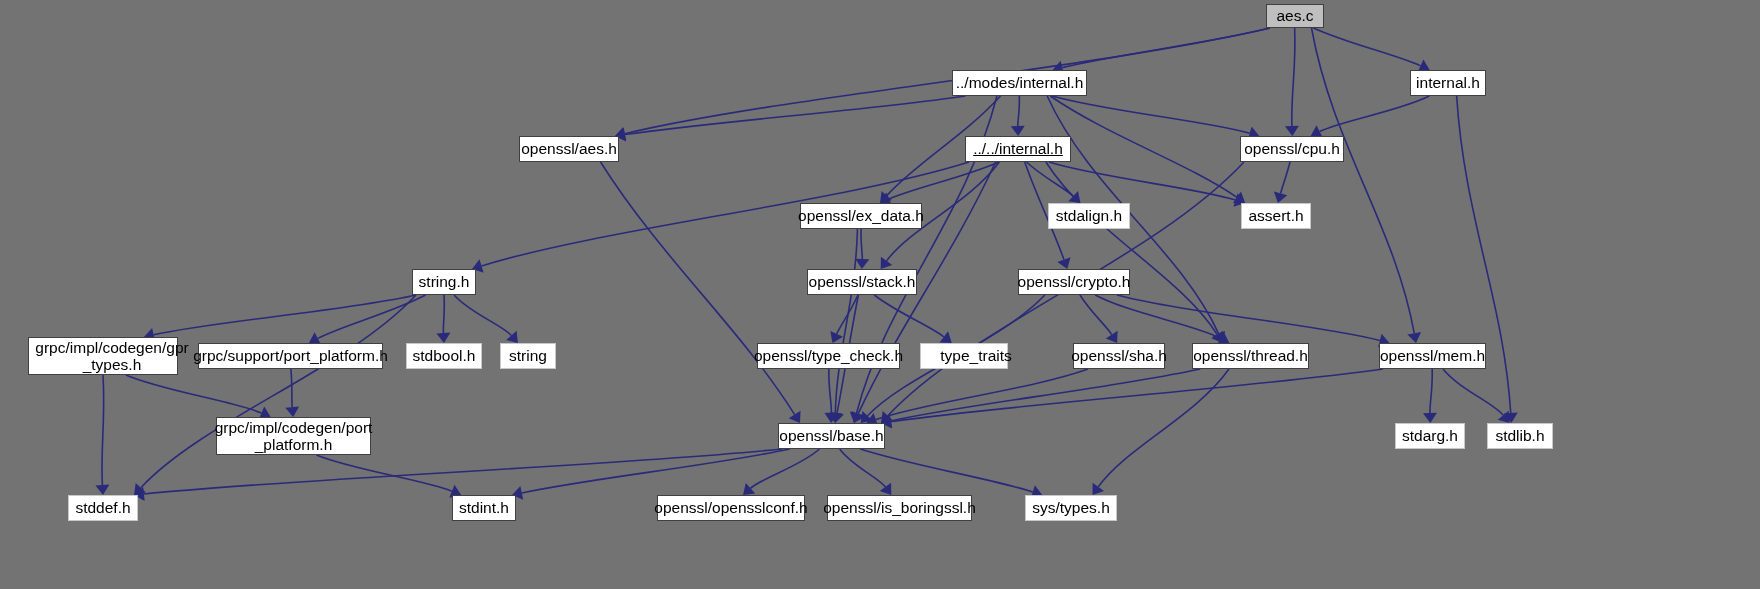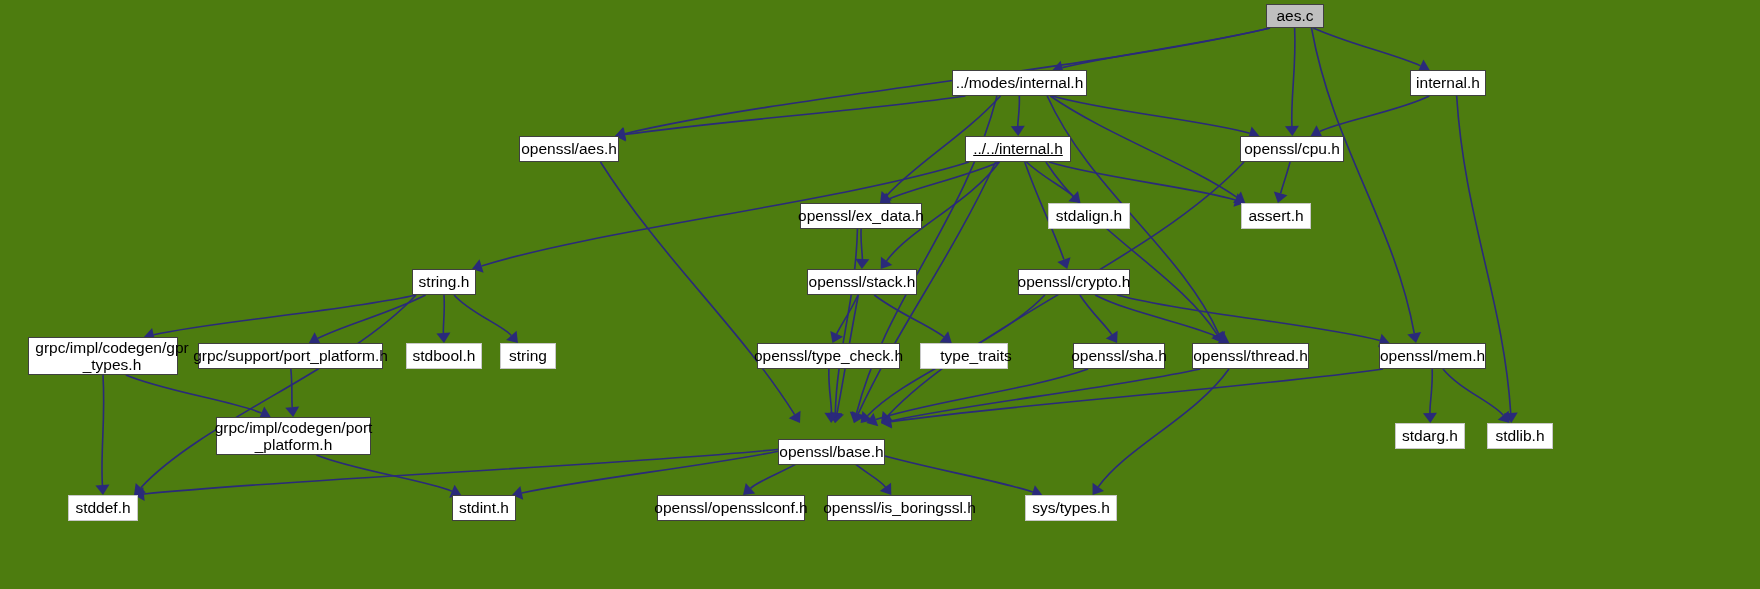--- a/index.html
+++ b/index.html
@@ -5,21 +5,21 @@
 <style>
   html, body {
     margin: 0;
     padding: 0;
     background: #ffffff;
   }
   #graph-root {
     position: relative;
     width: 1760px;
     height: 589px;
-    background: #4d7c0f;
+    background: #737373;
     font-family: "Liberation Sans", sans-serif;
     overflow: hidden;
   }
   svg#edge-layer {
     position: absolute;
     left: 0;
     top: 0;
     width: 1760px;
     height: 589px;
   }
@@ -188,21 +188,21 @@
       <div class="node solid" style="left: 28px; top: 337px; width: 150px; height: 38px; padding-left: 18px;"><div><span>grpc/impl/codegen/gpr</span><span>_types.h</span></div></div>
       <div class="node solid" style="left: 198px; top: 343px; width: 185px; height: 26px;"><div><span>grpc/support/port_platform.h</span></div></div>
       <div class="node light" style="left: 406px; top: 343px; width: 76px; height: 26px;"><div><span>stdbool.h</span></div></div>
       <div class="node light" style="left: 500px; top: 343px; width: 56px; height: 26px;"><div><span>string</span></div></div>
       <div class="node solid" style="left: 757px; top: 343px; width: 143px; height: 26px;"><div><span>openssl/type_check.h</span></div></div>
       <div class="node light" style="left: 920px; top: 343px; width: 88px; height: 26px; padding-left: 24px;"><div><span>type_traits</span></div></div>
       <div class="node solid" style="left: 1073px; top: 343px; width: 92px; height: 26px;"><div><span>openssl/sha.h</span></div></div>
       <div class="node solid" style="left: 1192px; top: 343px; width: 117px; height: 26px;"><div><span>openssl/thread.h</span></div></div>
       <div class="node solid" style="left: 1379px; top: 343px; width: 107px; height: 26px;"><div><span>openssl/mem.h</span></div></div>
       <div class="node solid" style="left: 216px; top: 417px; width: 155px; height: 38px;"><div><span>grpc/impl/codegen/port</span><span>_platform.h</span></div></div>
-      <div class="node solid" style="left: 778px; top: 423px; width: 107px; height: 26px; margin-top: 16px;"><div><span>openssl/base.h</span></div></div>
+      <div class="node solid" style="left: 778px; top: 423px; width: 107px; height: 26px;"><div><span>openssl/base.h</span></div></div>
       <div class="node light" style="left: 1395px; top: 423px; width: 70px; height: 26px;"><div><span>stdarg.h</span></div></div>
       <div class="node light" style="left: 1487px; top: 423px; width: 66px; height: 26px;"><div><span>stdlib.h</span></div></div>
       <div class="node light" style="left: 68px; top: 495px; width: 70px; height: 26px;"><div><span>stddef.h</span></div></div>
       <div class="node solid" style="left: 452px; top: 495px; width: 64px; height: 26px;"><div><span>stdint.h</span></div></div>
       <div class="node solid" style="left: 657px; top: 495px; width: 148px; height: 26px;"><div><span>openssl/opensslconf.h</span></div></div>
       <div class="node solid" style="left: 827px; top: 495px; width: 145px; height: 26px;"><div><span>openssl/is_boringssl.h</span></div></div>
       <div class="node light" style="left: 1025px; top: 495px; width: 92px; height: 26px;"><div><span>sys/types.h</span></div></div>
     </div>
 </div>
 

